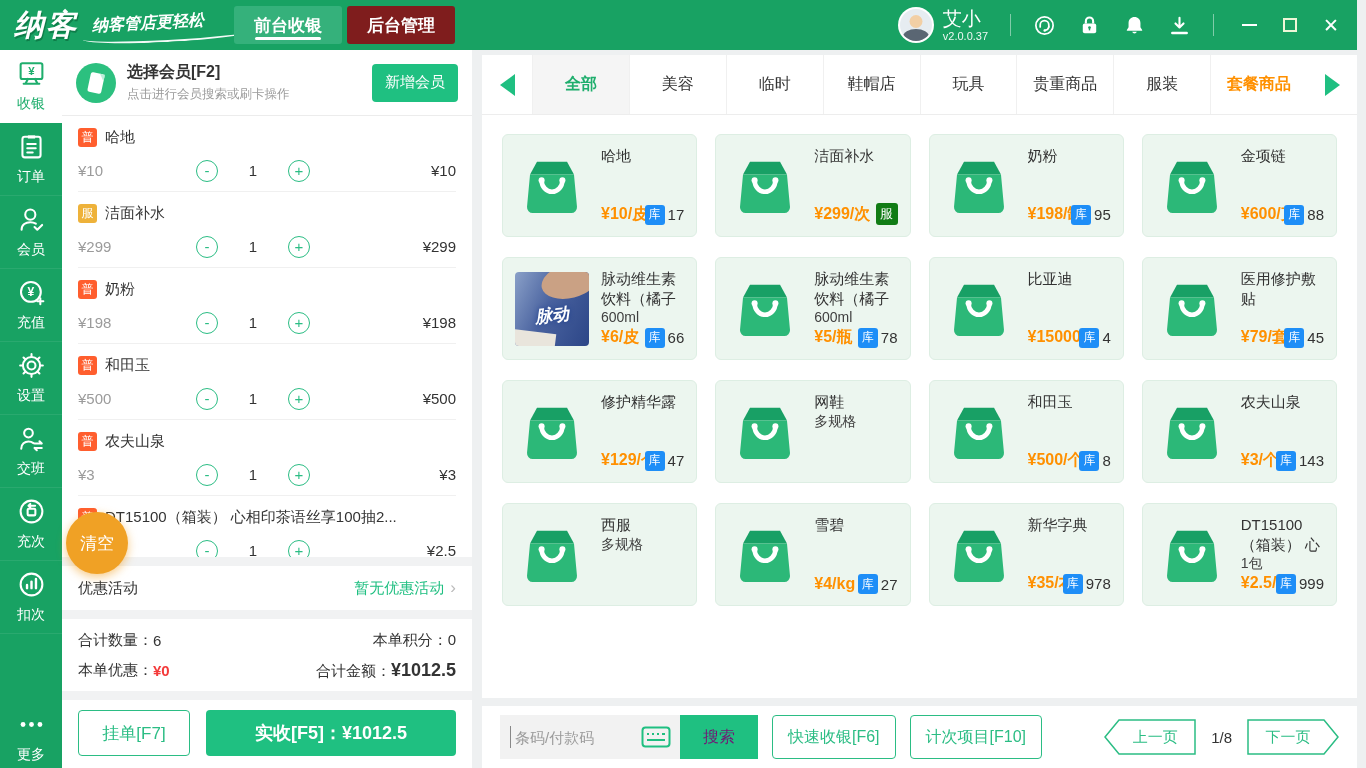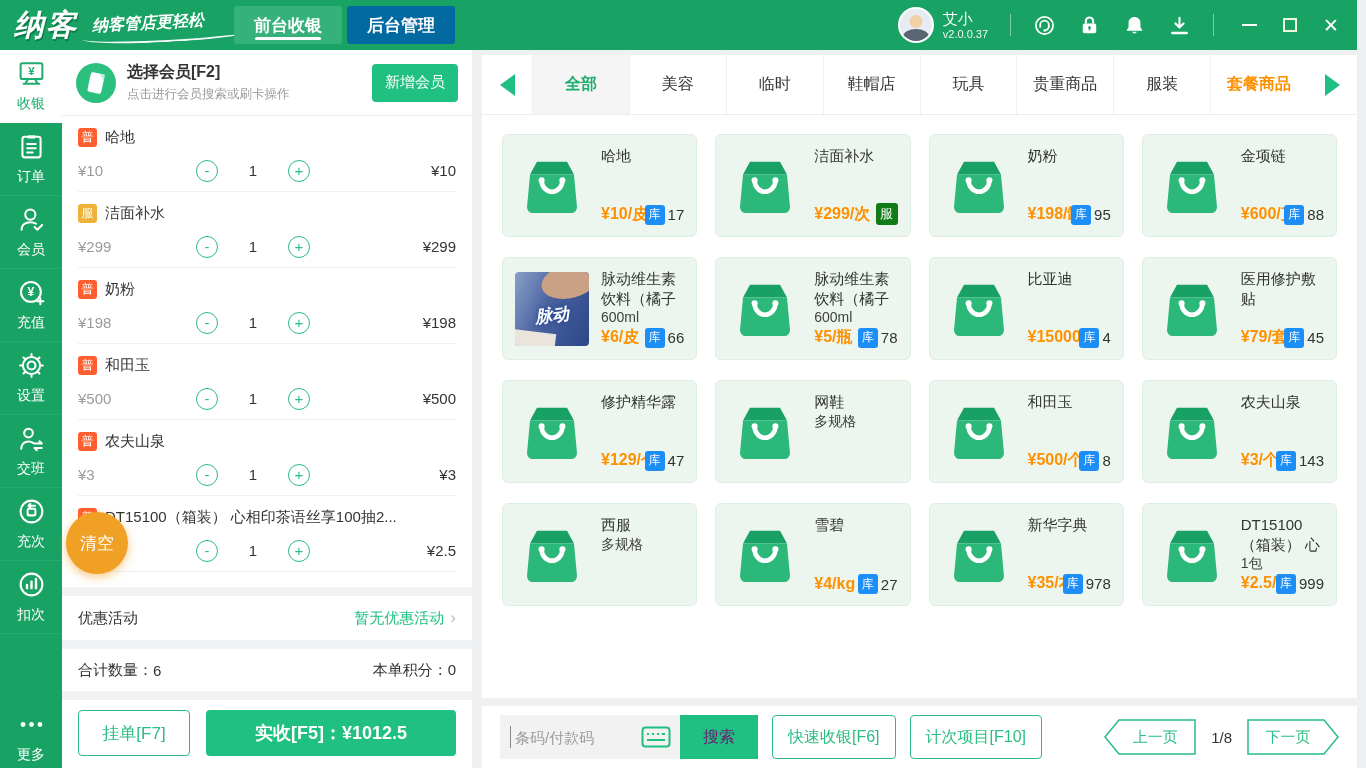--- a/index.html
+++ b/index.html
@@ -7,28 +7,28 @@
   .app{width:1357px;height:768px;display:flex;flex-direction:column;border-radius:31px;}
 
   
   .topbar{height:50px;background:#18a263;display:flex;align-items:center;padding-left:14px;color:#fff;flex:none;}
   .logo{display:flex;align-items:flex-end;position:relative;}
   .logo-text{font-size:30px;font-weight:900;font-style:italic;letter-spacing:2px;line-height:1;text-shadow:1px 2px 0 #0e7d49;}
   .slogan{font-family:"DejaVu Serif","Liberation Serif",serif;font-size:16px;font-style:italic;font-weight:700;margin-left:14px;margin-bottom:6px;transform:rotate(-3deg);position:relative;}
   .slogan::after{content:"";position:absolute;left:-10px;bottom:-9px;width:170px;height:12px;border-bottom:2px solid rgba(255,255,255,.95);border-radius:0 0 100% 100%;}
   .top-tabs{display:flex;margin-left:30px;gap:5px;}
   .top-tab{height:38px;padding:0 20px;display:flex;align-items:center;background:#35b17b;border-radius:3px;font-size:17px;font-weight:700;cursor:pointer;position:relative;white-space:nowrap;}
-  .top-tab.alt{background:#0369a1;}
+  .top-tab.alt{background:#7f1d1d;}
   .top-tab.active::after{content:"";position:absolute;bottom:4px;left:50%;transform:translateX(-50%);width:66px;height:3px;background:#fff;border-radius:2px;}
   .top-right{margin-left:auto;display:flex;align-items:center;gap:22px;padding-right:18px;}
   .userbox{display:flex;align-items:center;gap:9px;}
   .avatar{width:36px;height:36px;border-radius:50%;background:#e6ecf1;border:2px solid rgba(255,255,255,.95);position:relative;overflow:hidden;flex:none;}
   .avatar::before{content:"";position:absolute;top:6px;left:50%;transform:translateX(-50%);width:13px;height:13px;border-radius:50%;background:#f2cfa5;}
   .avatar::after{content:"";position:absolute;bottom:-3px;left:50%;transform:translateX(-50%);width:26px;height:15px;border-radius:50% 50% 0 0;background:#5a6673;}
-  .user-name{font-size:15px;line-height:1.2;}
+  .user-name{font-size:19px;line-height:1.2;}
   .user-ver{font-size:11px;opacity:.92;}
   .v-div{width:1px;height:22px;background:rgba(255,255,255,.45);}
   .tb-icon{width:23px;height:23px;cursor:pointer;}
   .tb-icon svg{width:100%;height:100%;}
   .win-controls{display:flex;align-items:center;gap:26px;margin-left:6px;}
   .win-min{width:15px;height:2px;background:#fff;cursor:pointer;}
   .win-max{width:14px;height:14px;border:2px solid #eef7d8;cursor:pointer;}
   .win-close{font-size:19px;line-height:1;cursor:pointer;}
 
   
@@ -373,20 +373,28 @@
 
       <div class="summary">
         <div class="sum-row">
           <span>合计数量：</span>
           <span>6</span>
           <span class="sum-right">
             <span>本单积分：</span>
             <span>0</span>
           </span>
         </div>
+        <div class="sum-row">
+          <span>本单优惠：</span>
+          <span class="discount-val">¥0</span>
+          <span class="sum-right">
+            <span>合计金额：</span>
+            <span class="total-val">¥1012.5</span>
+          </span>
+        </div>
       </div>
       <div class="hr-gap"></div>
 
       <div class="actions">
         <div class="hold-btn">挂单[F7]</div>
         <div class="pay-btn">实收[F5]：¥1012.5</div>
       </div>
     </section>
 
     <section class="catalog-panel">

